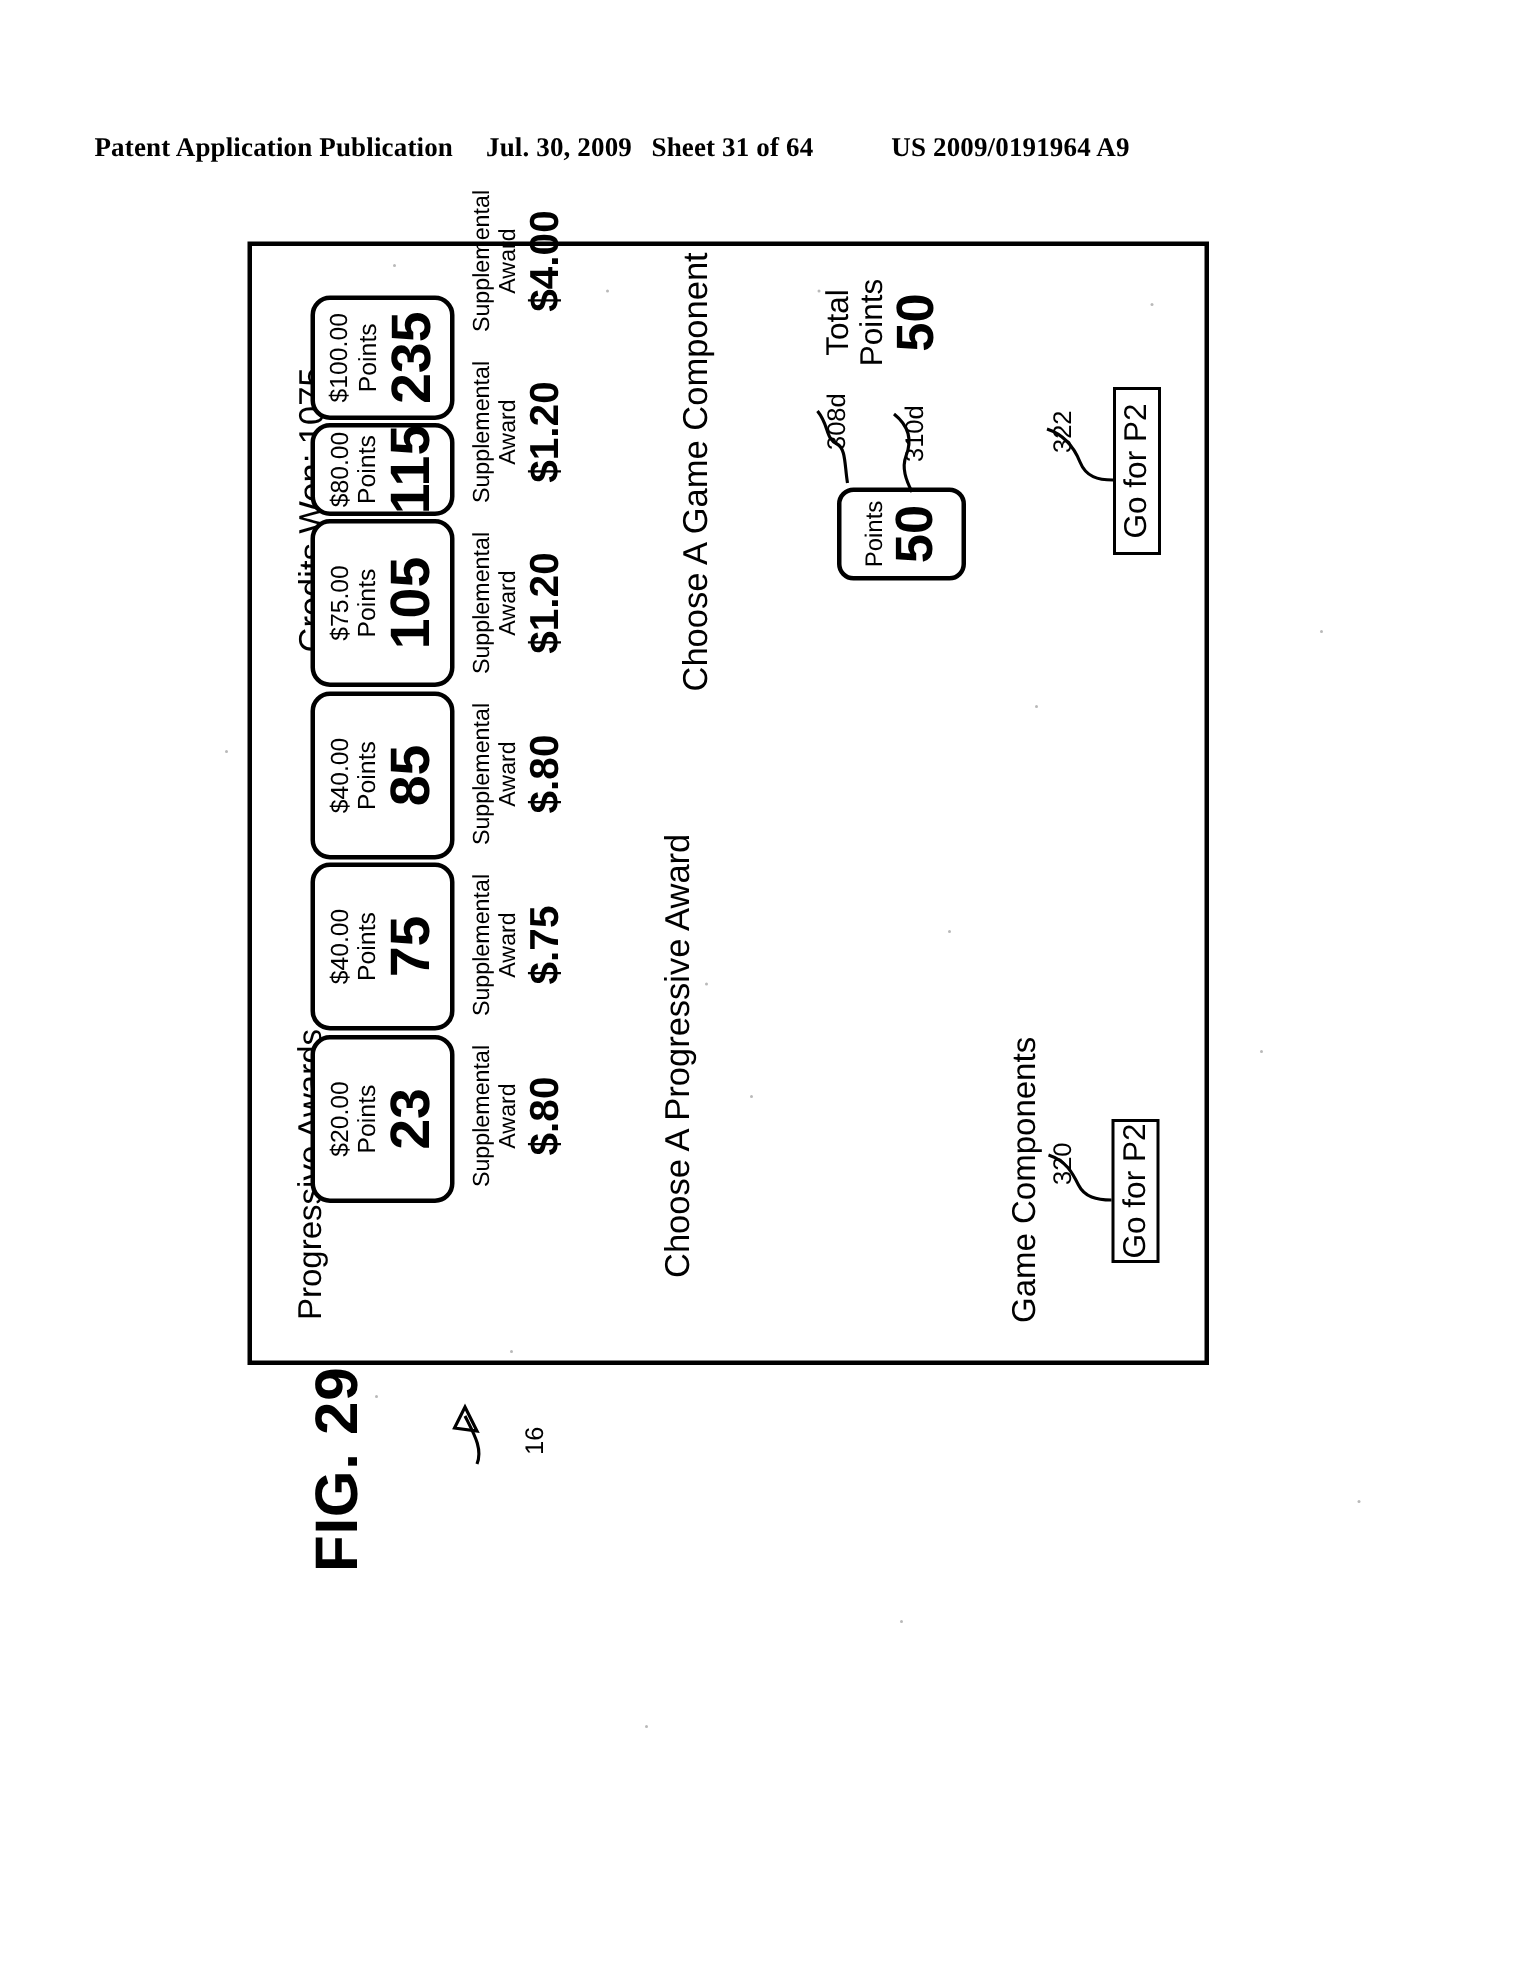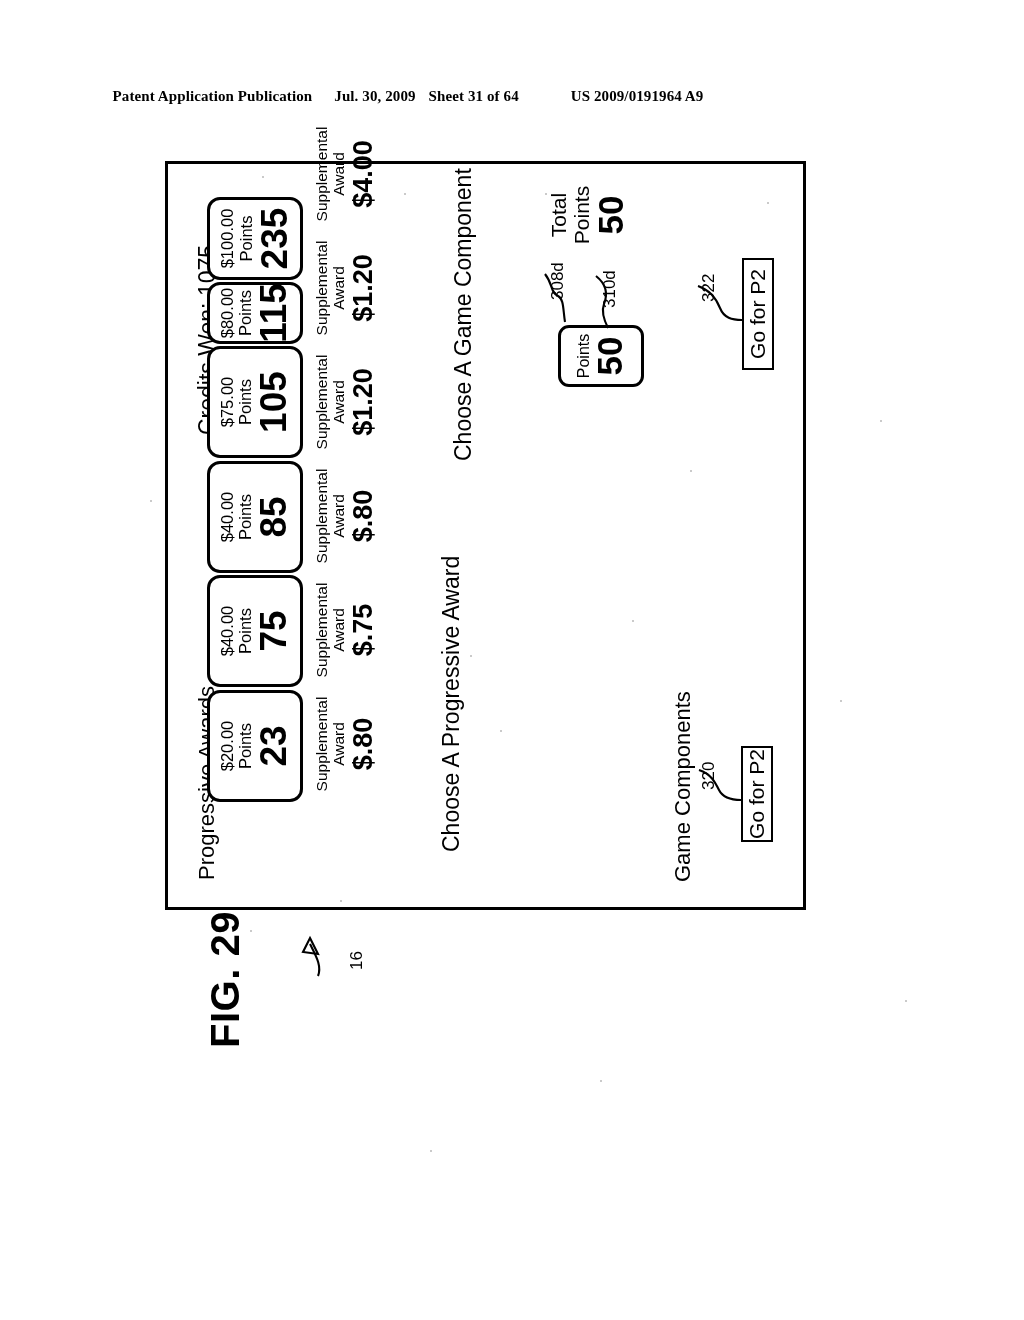--- a/index.html
+++ b/index.html
@@ -20,21 +20,21 @@
 
   
   .pat-header {
     position: absolute;
     left: 0;
     top: 88px;
     width: 816px;
     text-align: center;
     font-family: "Liberation Serif", serif;
     font-weight: bold;
-    font-size: 15px;
+    font-size: 18px;
     white-space: nowrap;
     letter-spacing: 0.1px;
   }
   .pat-header .seg { display: inline-block; vertical-align: baseline; }
   .gap-lg { display: inline-block; width: 22px; }
   .gap-xl { display: inline-block; width: 52px; }
   .gap-sm { display: inline-block; width: 13px; }
 
   
   #figure-stage {

